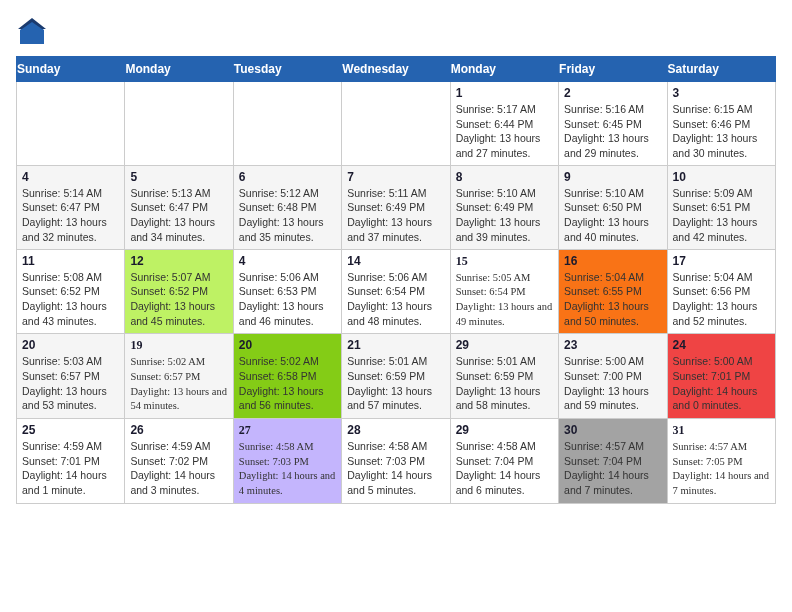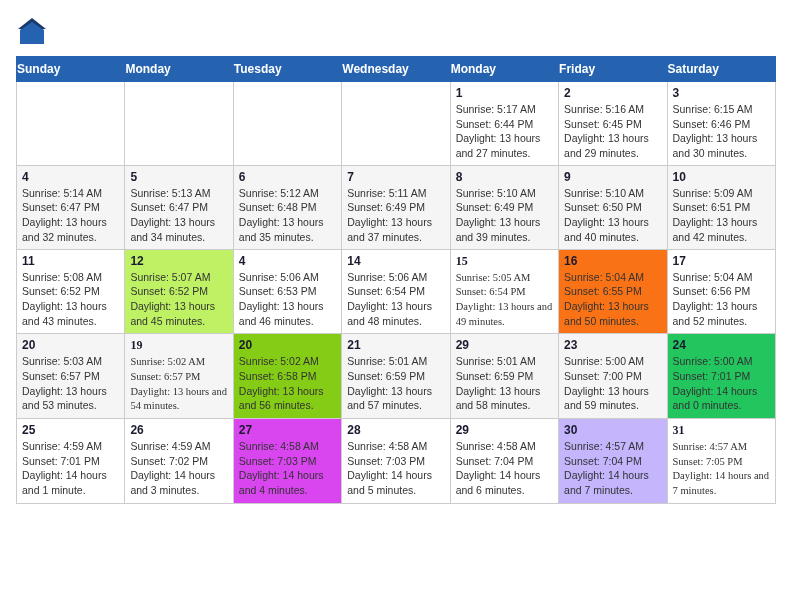--- a/index.html
+++ b/index.html
@@ -272,59 +272,59 @@
           <div class="day-info" style="white-space: pre-line;">Sunrise: 5:01 AM
 Sunset: 6:59 PM
 Daylight: 13 hours and 58 minutes.</div>
         </td>
         <td style="background-color: rgb(245, 245, 245);">
           <span class="day-num">23</span>
           <div class="day-info" style="white-space: pre-line;">Sunrise: 5:00 AM
 Sunset: 7:00 PM
 Daylight: 13 hours and 59 minutes.</div>
         </td>
-        <td style="background-color: #22c55e;">
+        <td style="background-color: #ef4444;">
           <span class="day-num">24</span>
           <div class="day-info" style="white-space: pre-line;">Sunrise: 5:00 AM
 Sunset: 7:01 PM
 Daylight: 14 hours and 0 minutes.</div>
         </td>
       </tr>
       <tr>
         <td style="background-color: rgb(255, 255, 255); margin-left: 37px;">
           <span class="day-num">25</span>
           <div class="day-info" style="white-space: pre-line;">Sunrise: 4:59 AM
 Sunset: 7:01 PM
 Daylight: 14 hours and 1 minute.</div>
         </td>
         <td style="background-color: rgb(255, 255, 255);">
           <span class="day-num">26</span>
           <div class="day-info" style="white-space: pre-line;">Sunrise: 4:59 AM
 Sunset: 7:02 PM
 Daylight: 14 hours and 3 minutes.</div>
         </td>
-        <td style="background-color: #d946ef;">
+        <td style="background-color: #c4b5fd; font-family: Liberation Serif, serif;">
           <span class="day-num">27</span>
           <div class="day-info" style="white-space: pre-line;">Sunrise: 4:58 AM
 Sunset: 7:03 PM
 Daylight: 14 hours and 4 minutes.</div>
         </td>
         <td style="background-color: rgb(255, 255, 255);">
           <span class="day-num">28</span>
           <div class="day-info" style="white-space: pre-line;">Sunrise: 4:58 AM
 Sunset: 7:03 PM
 Daylight: 14 hours and 5 minutes.</div>
         </td>
         <td style="background-color: rgb(255, 255, 255); margin-top: 46px;">
           <span class="day-num">29</span>
           <div class="day-info" style="white-space: pre-line;">Sunrise: 4:58 AM
 Sunset: 7:04 PM
 Daylight: 14 hours and 6 minutes.</div>
         </td>
-        <td style="background-color: #c4b5fd;">
+        <td style="background-color: #a3a3a3;">
           <span class="day-num">30</span>
           <div class="day-info" style="white-space: pre-line;">Sunrise: 4:57 AM
 Sunset: 7:04 PM
 Daylight: 14 hours and 7 minutes.</div>
         </td>
         <td style="background-color: rgb(255, 255, 255); font-family: Liberation Serif, serif;">
           <span class="day-num">31</span>
           <div class="day-info" style="white-space: pre-line;">Sunrise: 4:57 AM
 Sunset: 7:05 PM
 Daylight: 14 hours and 7 minutes.</div>

